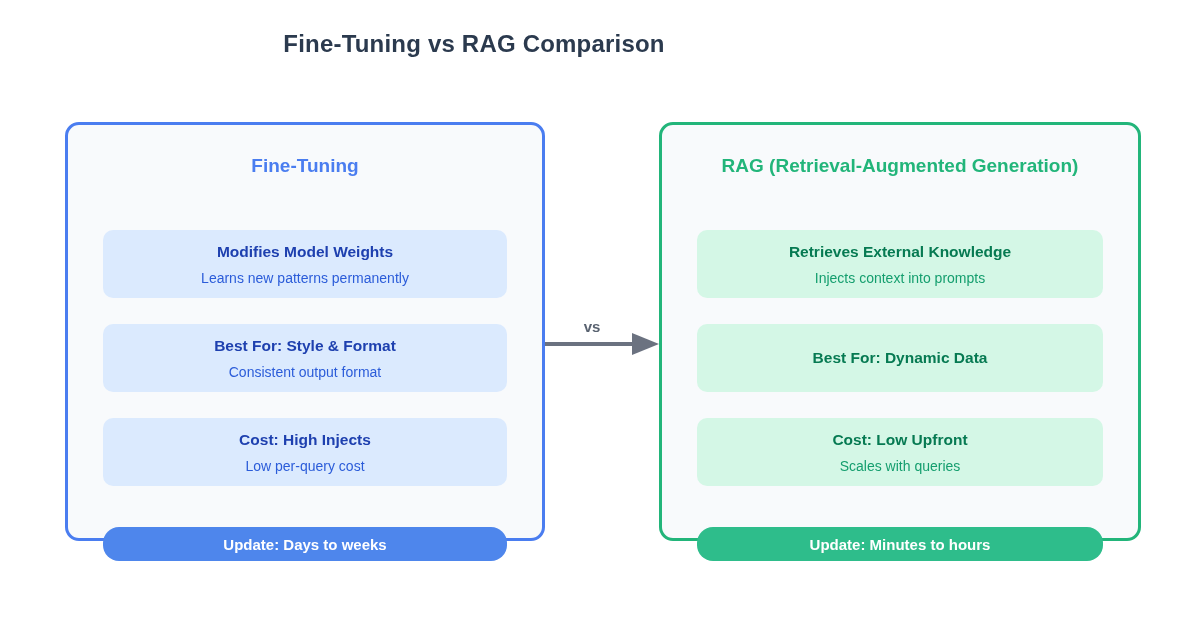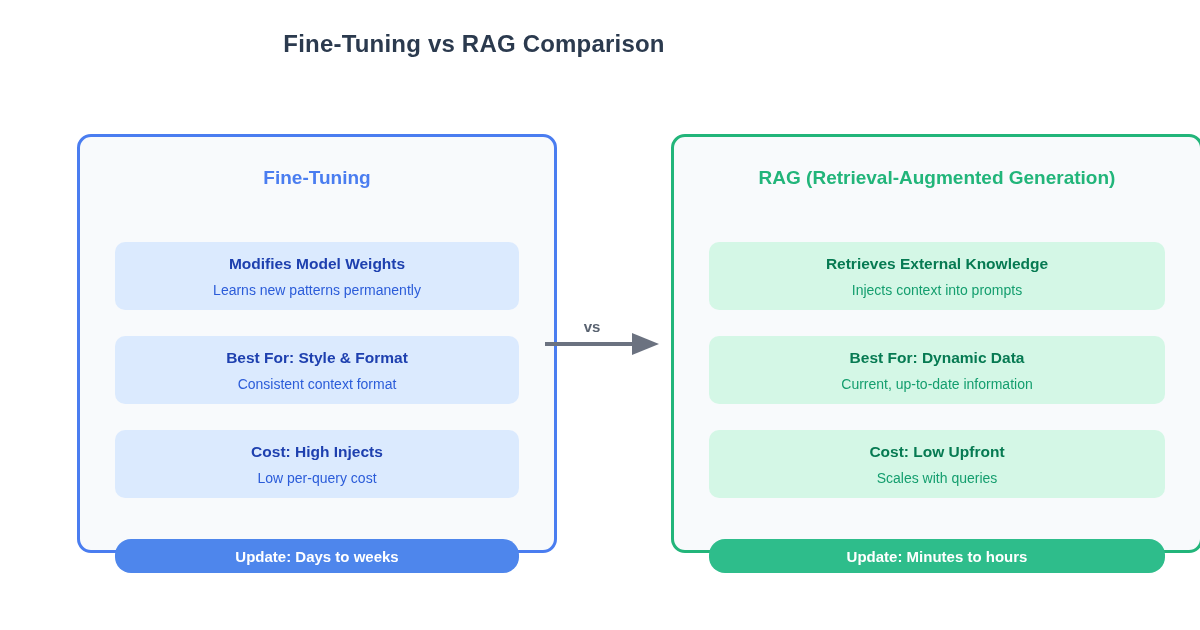--- a/index.html
+++ b/index.html
@@ -25,27 +25,26 @@
   }
   .stage{position:absolute;left:0;top:0;width:1200px;height:630px;background:#ffffff;}
 
   .diagram-title{
     position:absolute;left:0;top:30px;width:948px;
     text-align:center;font-size:24px;font-weight:bold;color:var(--title-color);
     letter-spacing:.2px;
   }
 
   .panel{
-    position:absolute;top:134px;height:419px;
+    position:absolute;top:122px;height:419px;
     background:var(--panel-bg);
     border-radius:14px;
-    margin-left:12px;
   }
   .panel.left{left:65px;width:480px;border:3px solid var(--left-accent);}
-  .panel.right{left:659px;width:532px;border:3px solid var(--right-accent);}
+  .panel.right{left:659px;width:482px;border:3px solid var(--right-accent);}
 
   .panel-title{
     margin-top:30px;text-align:center;
     font-size:19px;font-weight:bold;
   }
   .panel.left .panel-title{color:var(--left-accent);}
   .panel.right .panel-title{color:var(--right-accent);}
 
   .cards{
     margin-top:38px;padding:15px 35px;
@@ -99,21 +98,21 @@
 
   <section class="panel left">
     <h2 class="panel-title">Fine-Tuning</h2>
     <div class="cards">
       <div class="card">
         <div class="card-title">Modifies Model Weights</div>
         <div class="card-subtitle">Learns new patterns permanently</div>
       </div>
       <div class="card">
         <div class="card-title">Best For: Style &amp; Format</div>
-        <div class="card-subtitle">Consistent context format</div>
+        <div class="card-subtitle">Consistent output format</div>
       </div>
       <div class="card">
         <div class="card-title">Cost: High Injects</div>
         <div class="card-subtitle">Low per-query cost</div>
       </div>
     </div>
     <div class="badge">Update: Days to weeks</div>
   </section>
 
   <div class="vs-arrow">
@@ -124,21 +123,20 @@
 
   <section class="panel right">
     <h2 class="panel-title">RAG (Retrieval-Augmented Generation)</h2>
     <div class="cards">
       <div class="card">
         <div class="card-title">Retrieves External Knowledge</div>
         <div class="card-subtitle">Injects context into prompts</div>
       </div>
       <div class="card">
         <div class="card-title">Best For: Dynamic Data</div>
-        <div class="card-subtitle">Current, up-to-date information</div>
       </div>
       <div class="card">
         <div class="card-title">Cost: Low Upfront</div>
         <div class="card-subtitle">Scales with queries</div>
       </div>
     </div>
     <div class="badge">Update: Minutes to hours</div>
   </section>
 
 </div>

